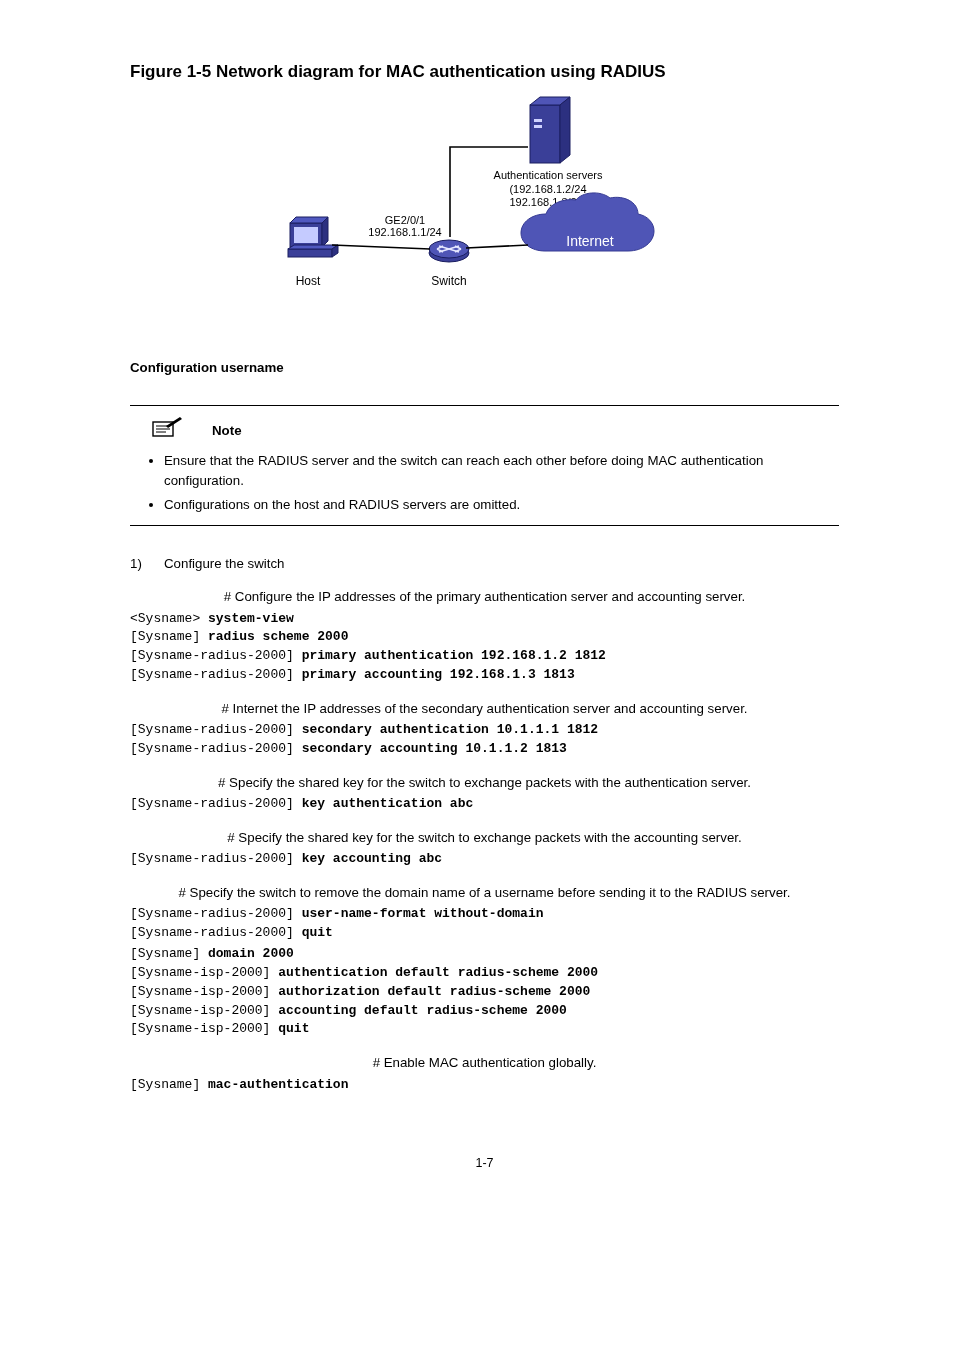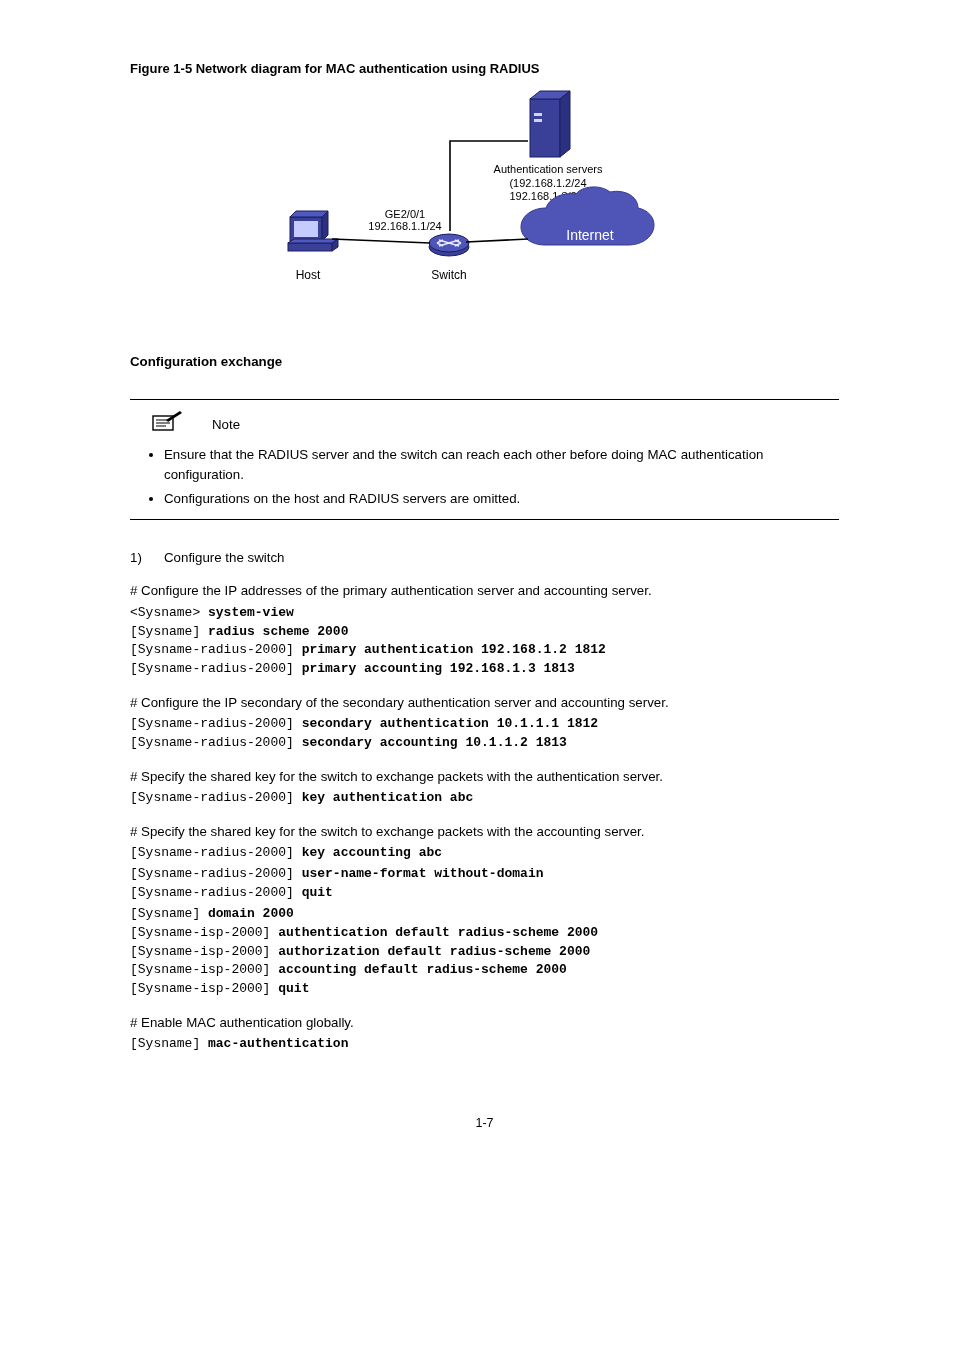--- a/index.html
+++ b/index.html
@@ -1,29 +1,29 @@
 <!DOCTYPE html>
 <html><head>
   <meta charset="utf-8">
   <style>
     * { margin: 0; padding: 0; box-sizing: border-box; }
     body { font-family: Arial, sans-serif; font-size: 13.3px; color: #000; width: 954px; background: #fff; }
     .page { padding: 60px 115px 50px 130px; line-height: 1.45; }
-    .figure-title { font-weight: bold; margin-bottom: 4px; font-size: 13px; }
+    .figure-title { font-weight: bold; margin-bottom: 4px; font-size: 17px; }
     .diagram-box { display: flex; justify-content: center; align-items: center; margin: 8px 0 40px; }
     .config-header { font-weight: bold; margin: 28px 0 8px; }
     .hr-line { border: 0; border-top: 1px solid #000; margin: 0; }
     .note-sec { margin: 28px 0; }
     .note-head { display: flex; align-items: center; gap: 6px; margin: 10px 0 6px; }
-    .note-head span { font-weight: normal; padding-left: 20px; }
+    .note-head span { font-weight: bold; padding-left: 20px; }
     .note-icon { display: inline-block; }
     .bullets { list-style: disc; padding-left: 34px; margin: 6px 0 10px; }
     .bullets li { margin: 4px 0; line-height: 1.5; }
     .step-line { margin-top: 26px; }
-    .cmd-desc { margin: 14px 0 3px; }
+    .cmd-desc { margin: 14px 0 3px; text-align: center; }
     .prompt { font-family: 'Courier New', monospace; font-size: 13px; margin: 2px 0; white-space: pre-wrap; }
     .cmd-kw { font-weight: bold; }
     .page-num { text-align: center; margin-top: 60px; font-size: 12.5px; }
   </style>
 </head>
 <body>
 
 <div class="page">
 
   <div class="figure-title">Figure 1-5 Network diagram for MAC authentication using RADIUS</div>
@@ -74,21 +74,21 @@
                  c10 2 16 9 16 17 c0 11 -11 20 -26 20 z" fill="#4f55b6" stroke="#363b94"></path>
       </g>
       <text x="320" y="153" text-anchor="middle" font-size="14" fill="#fff">Internet</text>
 
       <line x1="62" y1="152" x2="160" y2="156" stroke="#000" stroke-width="1.6"></line>
       <line x1="196" y1="155" x2="258" y2="152" stroke="#000" stroke-width="1.6"></line>
       <polyline points="180,144 180,54 258,54" fill="none" stroke="#000" stroke-width="1.6"></polyline>
     </svg>
   </div>
 
-  <div class="config-header">Configuration exchange</div>
+  <div class="config-header">Configuration username</div>
 
   <div class="note-sec">
     <hr class="hr-line">
     <div class="note-head">
       <span class="note-icon">
         <svg width="36" height="24" viewBox="0 0 36 24">
           <rect x="3" y="6" width="20" height="14" fill="none" stroke="#000" stroke-width="1.4"></rect>
           <line x1="6" y1="10" x2="20" y2="10" stroke="#000" stroke-width="1"></line>
           <line x1="6" y1="13" x2="20" y2="13" stroke="#000" stroke-width="1"></line>
           <line x1="6" y1="16" x2="16" y2="16" stroke="#000" stroke-width="1"></line>
@@ -107,30 +107,31 @@
   <div class="step-line">
     <span>1)</span>&nbsp;&nbsp;&nbsp;&nbsp;&nbsp;&nbsp;<span>Configure the switch</span>
   </div>
 
   <div class="cmd-desc"># Configure the IP addresses of the primary authentication server and accounting server.</div>
   <div class="prompt">&lt;Sysname&gt; <span class="cmd-kw">system-view</span>
 [Sysname] <span class="cmd-kw">radius scheme 2000</span>
 [Sysname-radius-2000] <span class="cmd-kw">primary authentication 192.168.1.2 1812</span>
 [Sysname-radius-2000] <span class="cmd-kw">primary accounting 192.168.1.3 1813</span></div>
 
-  <div class="cmd-desc"># Configure the IP secondary of the secondary authentication server and accounting server.</div>
+  <div class="cmd-desc"># Internet the IP addresses of the secondary authentication server and accounting server.</div>
   <div class="prompt">[Sysname-radius-2000] <span class="cmd-kw">secondary authentication 10.1.1.1 1812</span>
 [Sysname-radius-2000] <span class="cmd-kw">secondary accounting 10.1.1.2 1813</span></div>
 
   <div class="cmd-desc"># Specify the shared key for the switch to exchange packets with the authentication server.</div>
   <div class="prompt">[Sysname-radius-2000] <span class="cmd-kw">key authentication abc</span></div>
 
   <div class="cmd-desc"># Specify the shared key for the switch to exchange packets with the accounting server.</div>
   <div class="prompt">[Sysname-radius-2000] <span class="cmd-kw">key accounting abc</span></div>
 
+  <div class="cmd-desc"># Specify the switch to remove the domain name of a username before sending it to the RADIUS server.</div>
   <div class="prompt">[Sysname-radius-2000] <span class="cmd-kw">user-name-format without-domain</span>
 [Sysname-radius-2000] <span class="cmd-kw">quit</span></div>
 
   <div class="prompt">[Sysname] <span class="cmd-kw">domain 2000</span>
 [Sysname-isp-2000] <span class="cmd-kw">authentication default radius-scheme 2000</span>
 [Sysname-isp-2000] <span class="cmd-kw">authorization default radius-scheme 2000</span>
 [Sysname-isp-2000] <span class="cmd-kw">accounting default radius-scheme 2000</span>
 [Sysname-isp-2000] <span class="cmd-kw">quit</span></div>
 
   <div class="cmd-desc"># Enable MAC authentication globally.</div>

